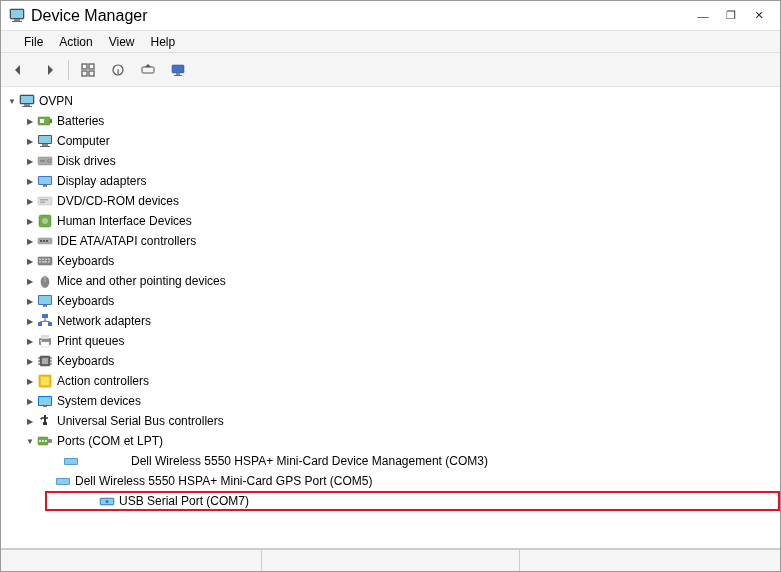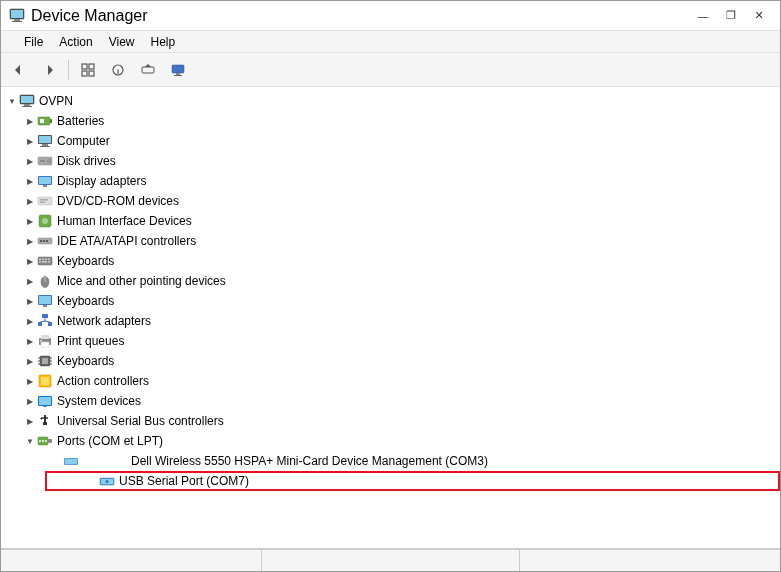--- a/index.html
+++ b/index.html
@@ -479,20 +479,30 @@
         <span class="expand-arrow" style="visibility:hidden;">▶</span>
         <span class="tree-icon">
           <svg width="16" height="16" viewBox="0 0 16 16">
             <rect x="1" y="5" width="14" height="7" rx="1" fill="#5b9bd5"></rect>
             <rect x="2" y="6" width="12" height="5" fill="#87ceeb"></rect>
           </svg>
         </span>
         <span class="tree-label">Dell Wireless 5550 HSPA+ Mini-Card Device Management (COM3)</span>
       </div>
 
+      <div class="tree-item" style="padding-left:40px;">
+        <span class="expand-arrow" style="visibility:hidden;">▶</span>
+        <span class="tree-icon">
+          <svg width="16" height="16" viewBox="0 0 16 16">
+            <rect x="1" y="5" width="14" height="7" rx="1" fill="#5b9bd5"></rect>
+            <rect x="2" y="6" width="12" height="5" fill="#87ceeb"></rect>
+          </svg>
+        </span>
+        <span class="tree-label">Dell Wireless 5550 HSPA+ Mini-Card GPS Port (COM5)</span>
+      </div>
 
       <div class="tree-item highlighted" style="padding-left:40px;">
         <span class="expand-arrow" style="visibility:hidden;">▶</span>
         <span class="tree-icon">
           <svg width="16" height="16" viewBox="0 0 16 16">
             <rect x="1" y="5" width="14" height="7" rx="1" fill="#5b9bd5" stroke="#2e75b6" stroke-width="0.5"></rect>
             <rect x="2" y="6" width="12" height="5" fill="#87ceeb"></rect>
             <circle cx="8" cy="8.5" r="1.5" fill="#2e75b6"></circle>
           </svg>
         </span>

